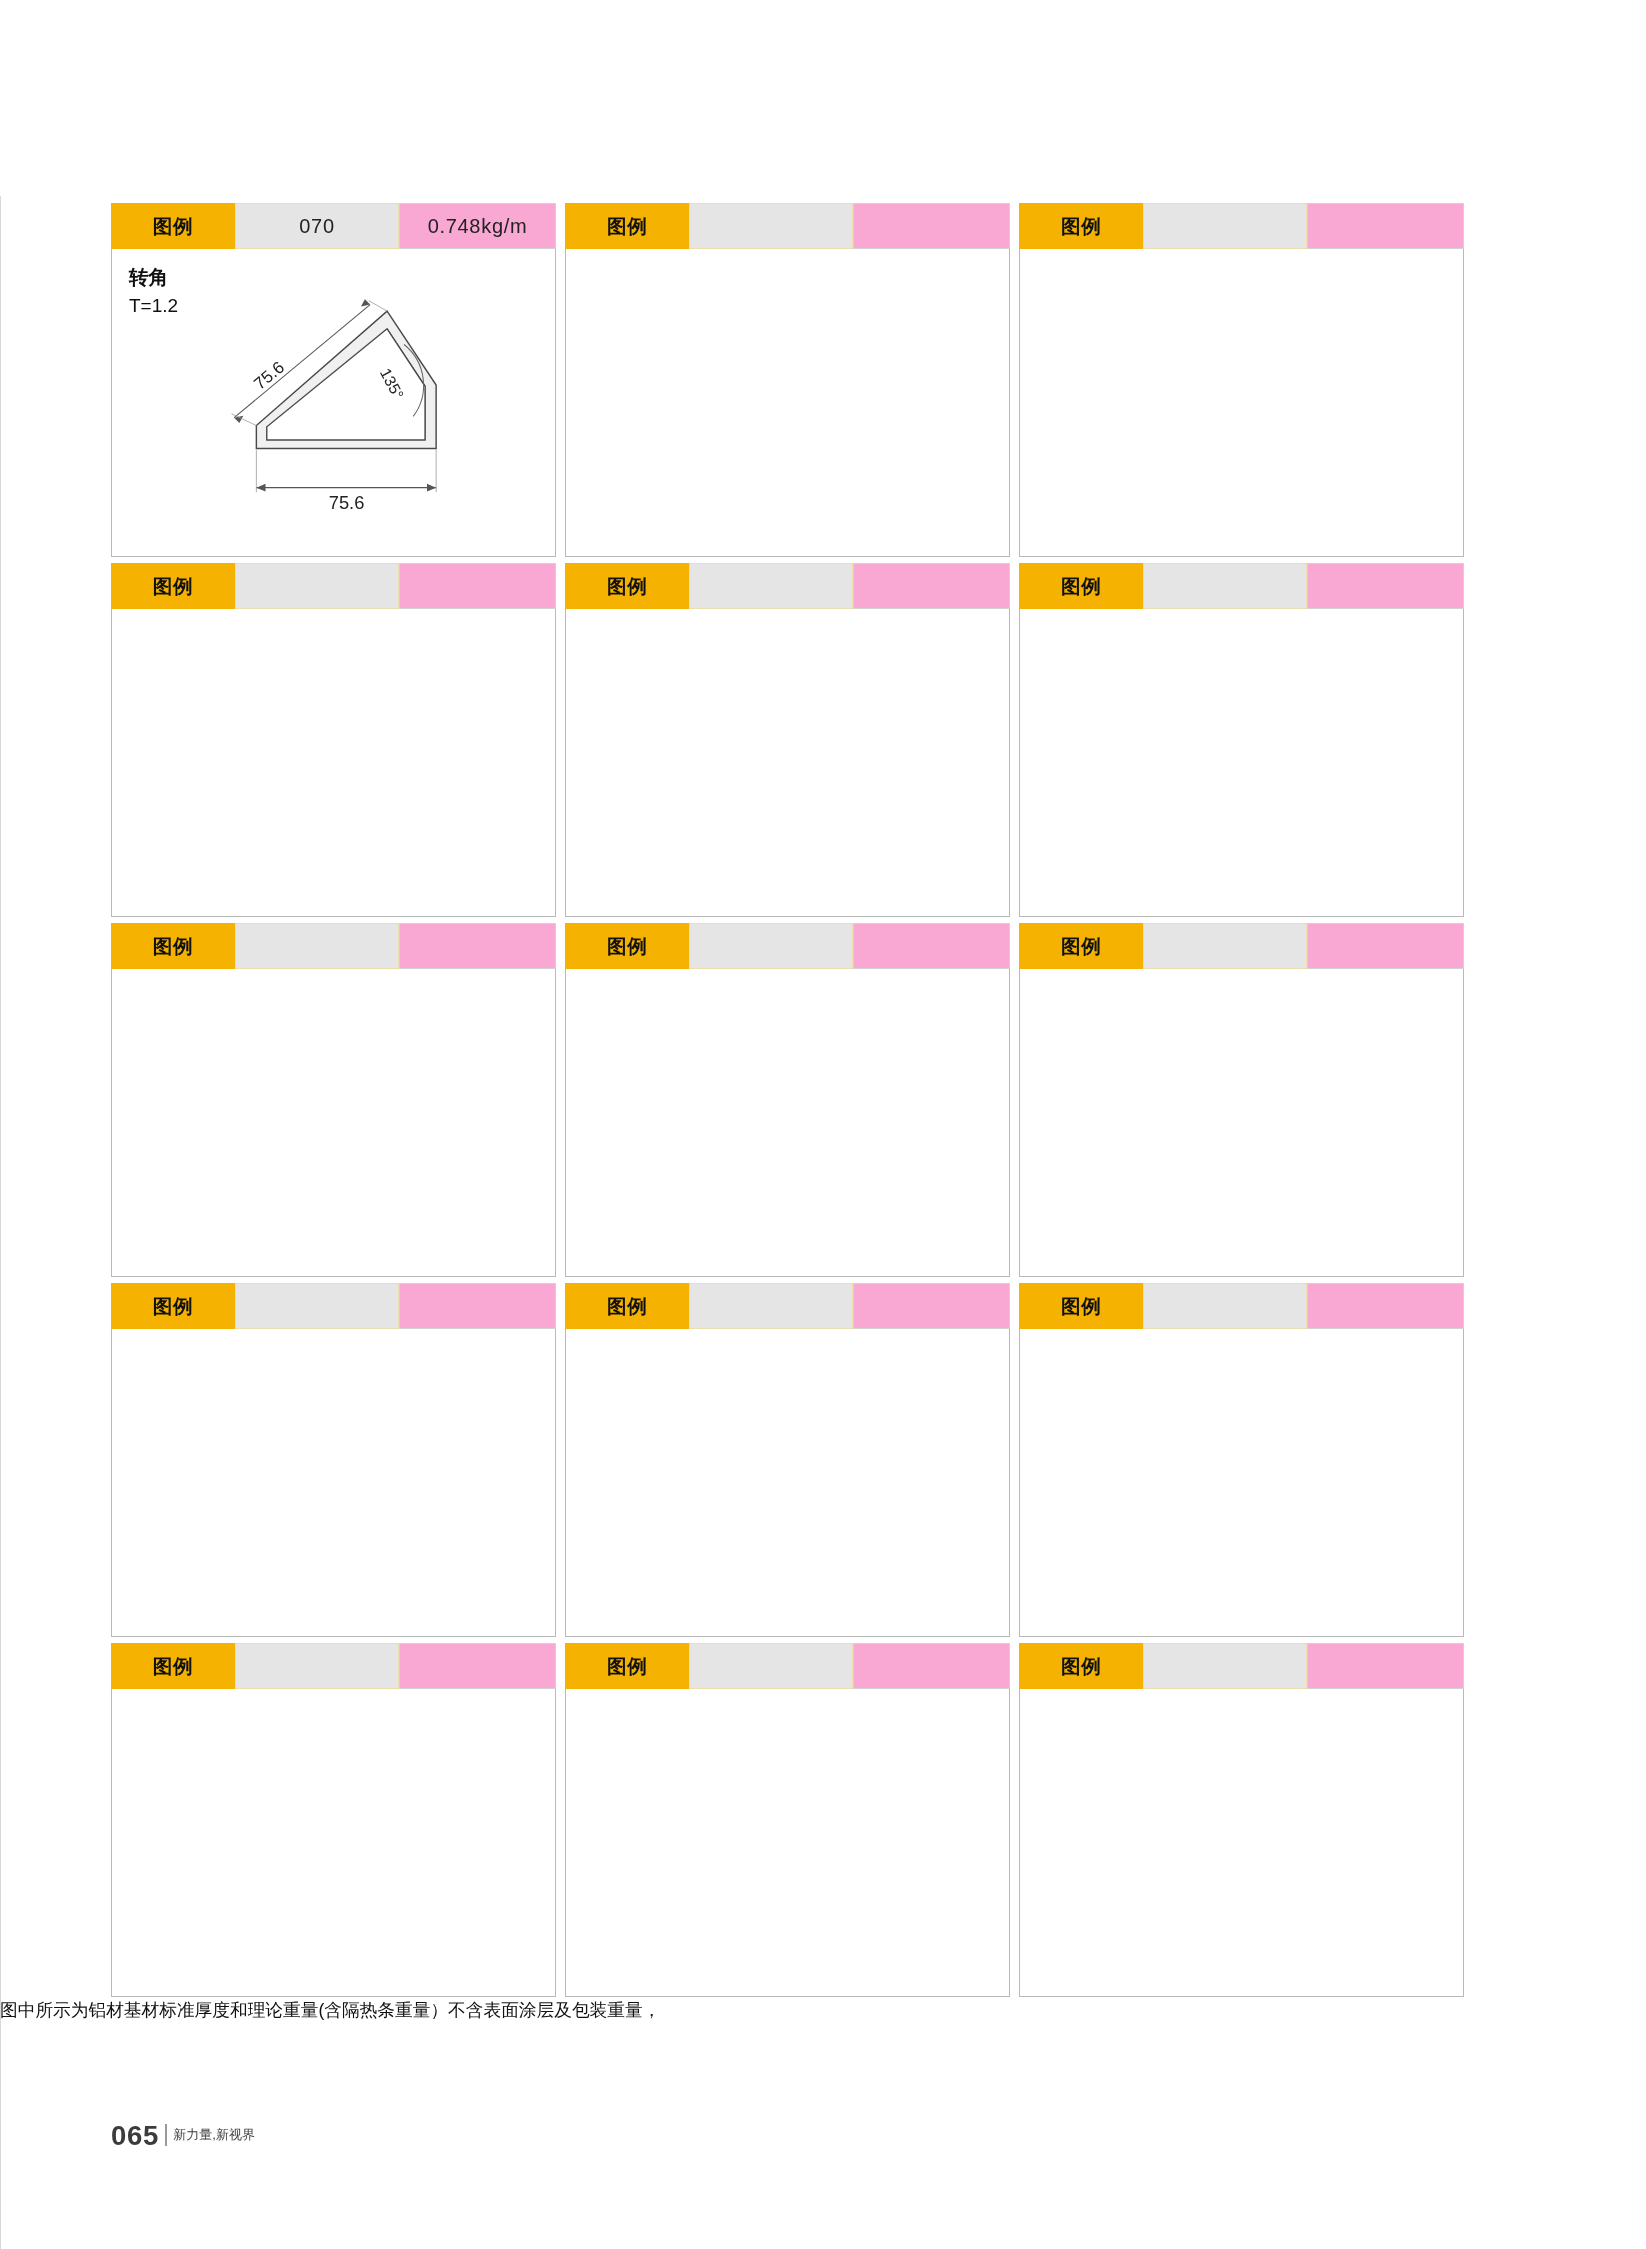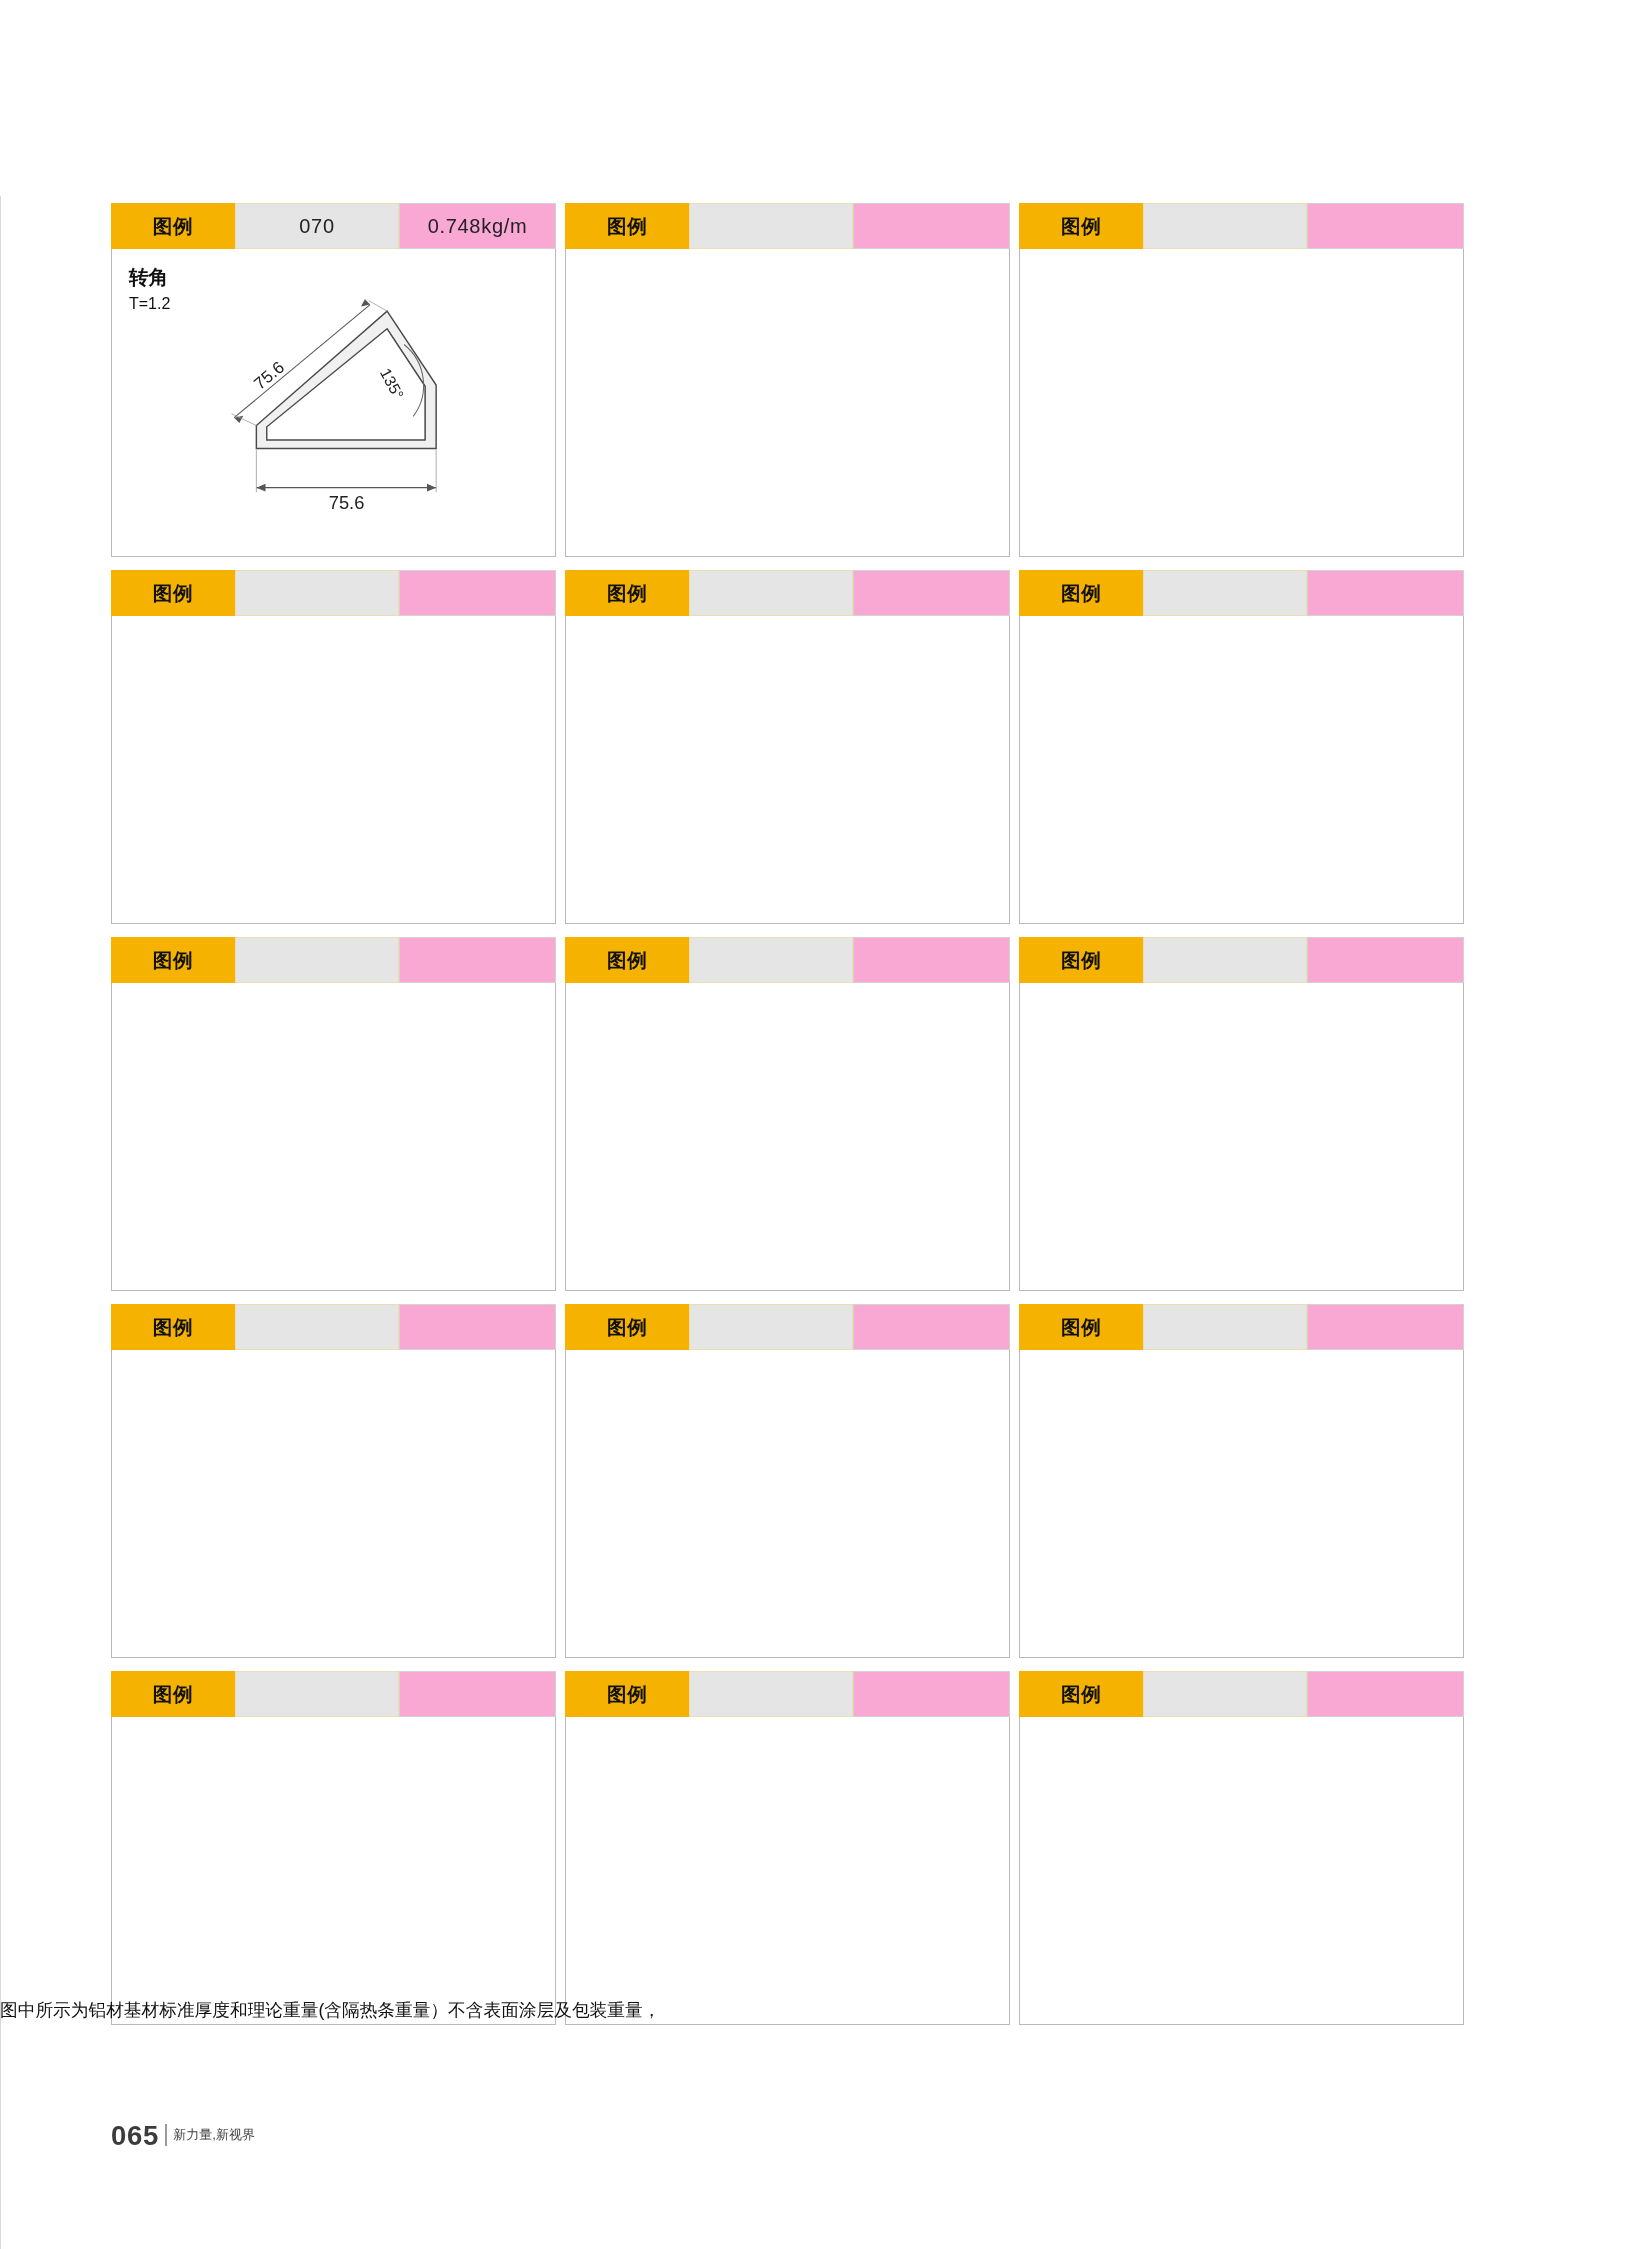--- a/index.html
+++ b/index.html
@@ -27,21 +27,21 @@
 
   .sheet {
     position: absolute;
     left: 111px;
     top: 203px;
     width: 1394px;
   }
 
   
   .row-block {
-    margin-bottom: 13px;
+    margin-bottom: 6px;
   }
   .hdr {
     display: flex;
     height: 46px;
     width: 100%;
     box-sizing: border-box;
   }
   .hdr-cell {
     box-sizing: border-box;
     height: 46px;
@@ -102,21 +102,21 @@
     left: 17px;
     top: 14.4px;
     font-size: 19.6px;
     font-weight: bold;
     line-height: 1.45;
     color: #111;
   }
   .draw-title .t2 {
     display: block;
     font-weight: normal;
-    font-size: 16px;
+    font-size: 19px;
   }
   .svg-wrap {
     position: absolute;
     left: 79px;
     top: 39px;
     width: 353px;
     height: 262px;
   }
 
   

